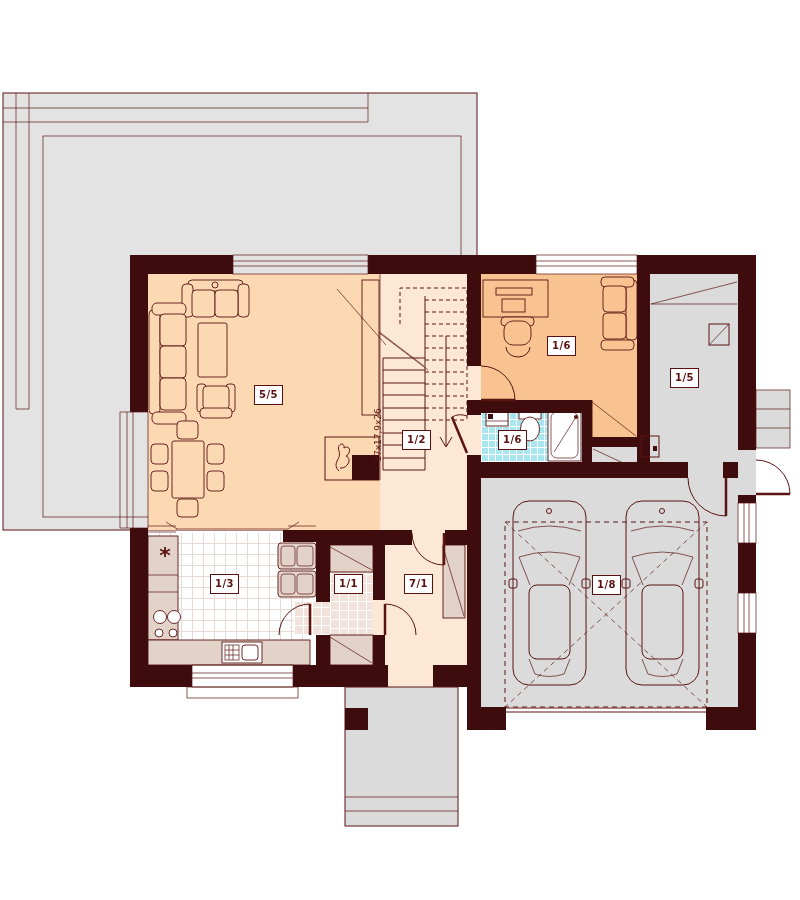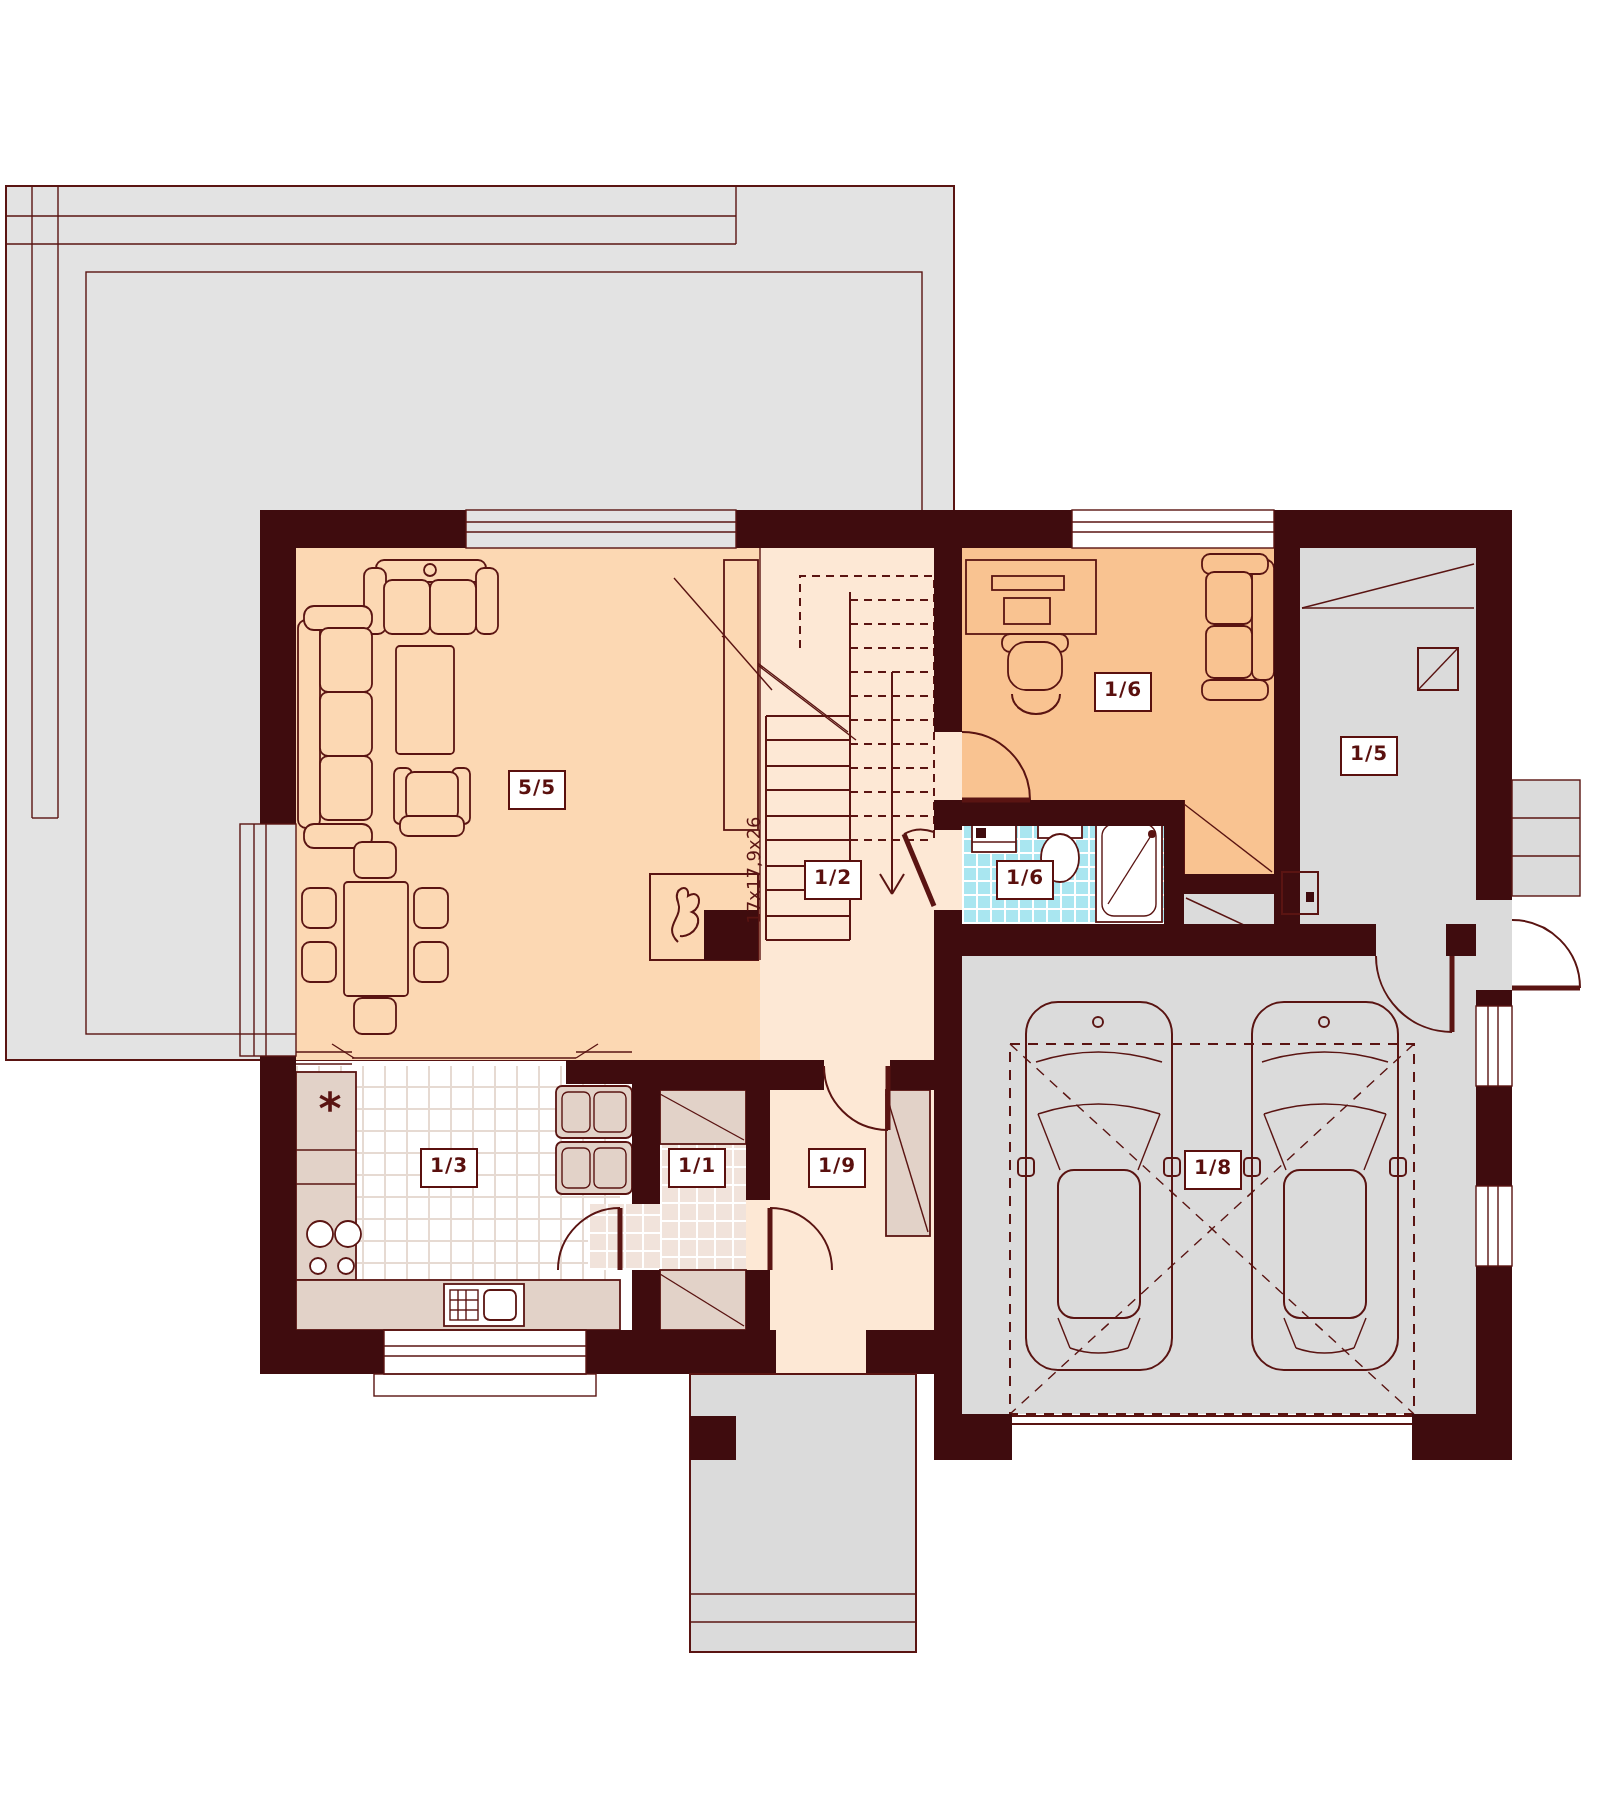--- a/index.html
+++ b/index.html
@@ -393,21 +393,21 @@
     </g>
 
     <g>
       <rect x="345" y="687" width="113" height="139" class="fill-gray ln"></rect>
       <line x1="345" y1="797" x2="458" y2="797" class="ln thin"></line>
       <line x1="345" y1="811" x2="458" y2="811" class="ln thin"></line>
       <rect x="345" y="708" width="23" height="22" class="wall"></rect>
     </g>
   </svg>
 
-  <div class="rlabel" style="left:404px;top:574px">1/9</div>
+  <div class="rlabel" style="left:404px;top:574px">7/1</div>
   <div class="rlabel" style="left:402px;top:430px">1/2</div>
   <div class="rlabel" style="left:210px;top:574px">1/3</div>
   <div class="rlabel" style="left:334px;top:574px">1/1</div>
   <div class="rlabel" style="left:254px;top:385px">5/5</div>
   <div class="rlabel" style="left:547px;top:336px">1/6</div>
   <div class="rlabel" style="left:498px;top:430px">1/6</div>
   <div class="rlabel" style="left:670px;top:368px">1/5</div>
   <div class="rlabel" style="left:592px;top:575px">1/8</div>
 
   <div class="stair-dim">17x17,9x26</div>

